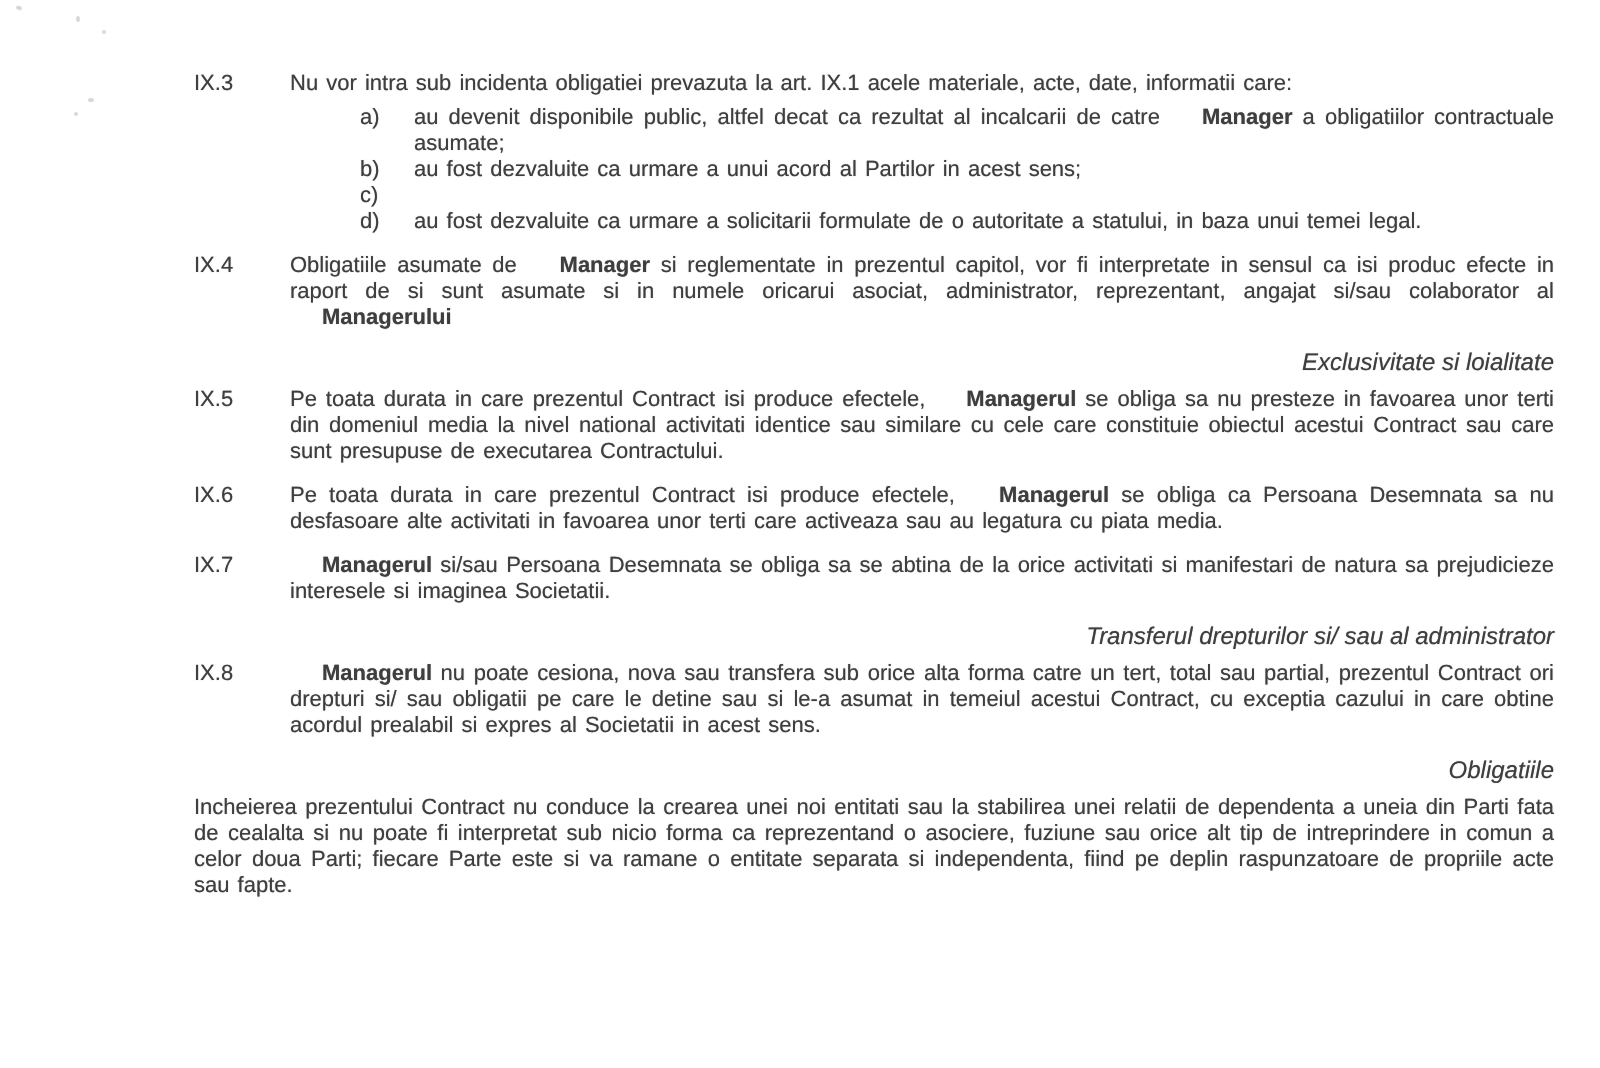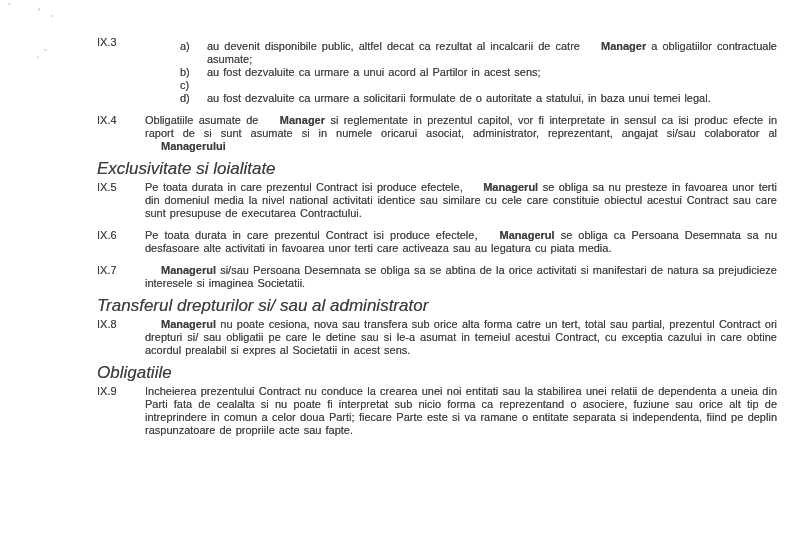--- a/index.html
+++ b/index.html
@@ -12,21 +12,21 @@
     text-shadow:0 0 0.45px rgba(62,62,62,0.65); 
   }
   .doc { position:absolute; left:97px; top:36px; width:680px; }
   .clause { display:flex; margin-bottom:9px; }
   .clause .num { width:48px; flex:0 0 48px; }
   .clause .body { flex:1; min-width:0; }
   .text { text-align:justify; word-spacing:1px; }
   .subitems { margin-top:4px; }
   .subitem { display:flex; margin-left:35px; }
   .subitem .letter { width:27px; flex:0 0 27px; }
-  .heading { font-style:italic; font-size:17px; margin:1px 0 6px 0; }
+  .heading { font-style:italic; font-size:12px; margin:1px 0 6px 0;text-align:right; }
   .b { font-weight:bold;padding-left:16px; }
   .speck { position:absolute; background:#a9a9a9; border-radius:50%; opacity:.45; }
   .s1 { left:8px;  top:3px;  width:3px; height:2px; transform:rotate(20deg); }
   .s2 { left:38px; top:8px;  width:2px; height:3px; }
   .s3 { left:51px; top:15px; width:2px; height:2px; }
   .s4 { left:44px; top:49px; width:3px; height:2px; }
   .s5 { left:37px; top:56px; width:2px; height:2px; }
 </style>
 </head>
 <body>
@@ -35,20 +35,21 @@
   <span class="speck s1"></span>
   <span class="speck s2"></span>
   <span class="speck s3"></span>
   <span class="speck s4"></span>
   <span class="speck s5"></span>
 
   <div class="doc" id="doc">
       <div class="clause">
         <span class="num">IX.3</span>
         <div class="body">
+          <p class="text"><span class="">Nu vor intra sub incidenta obligatiei prevazuta la art. IX.1 acele materiale, acte, date, informatii care:</span></p>
           <div class="subitems">
             <div class="subitem">
               <span class="letter">a)</span>
               <p class="text"><span class="">au devenit disponibile public, altfel decat ca rezultat al incalcarii de catre </span><span class="b">Manager</span><span class=""> a obligatiilor contractuale asumate;</span></p>
             </div>
             <div class="subitem">
               <span class="letter">b)</span>
               <p class="text"><span class="">au fost dezvaluite ca urmare a unui acord al Partilor in acest sens;</span></p>
             </div>
             <div class="subitem">
@@ -88,19 +89,18 @@
       </div>
       <div class="heading">Transferul drepturilor si/ sau al administrator</div>
       <div class="clause">
         <span class="num">IX.8</span>
         <div class="body">
           <p class="text"><span class="b">Managerul</span><span class=""> nu poate cesiona, nova sau transfera sub orice alta forma catre un tert, total sau partial, prezentul Contract ori drepturi si/ sau obligatii pe care le detine sau si le-a asumat in temeiul acestui Contract, cu exceptia cazului in care obtine acordul prealabil si expres al Societatii in acest sens.</span></p>
         </div>
       </div>
       <div class="heading">Obligatiile</div>
       <div class="clause">
-        <span class="num">IX.9</span>
         <div class="body">
           <p class="text"><span class="">Incheierea prezentului Contract nu conduce la crearea unei noi entitati sau la stabilirea unei relatii de dependenta a uneia din Parti fata de cealalta si nu poate fi interpretat sub nicio forma ca reprezentand o asociere, fuziune sau orice alt tip de intreprindere in comun a celor doua Parti; fiecare Parte este si va ramane o entitate separata si independenta, fiind pe deplin raspunzatoare de propriile acte sau fapte.</span></p>
         </div>
       </div>
     </div>
 </div>
 
 </body></html>

